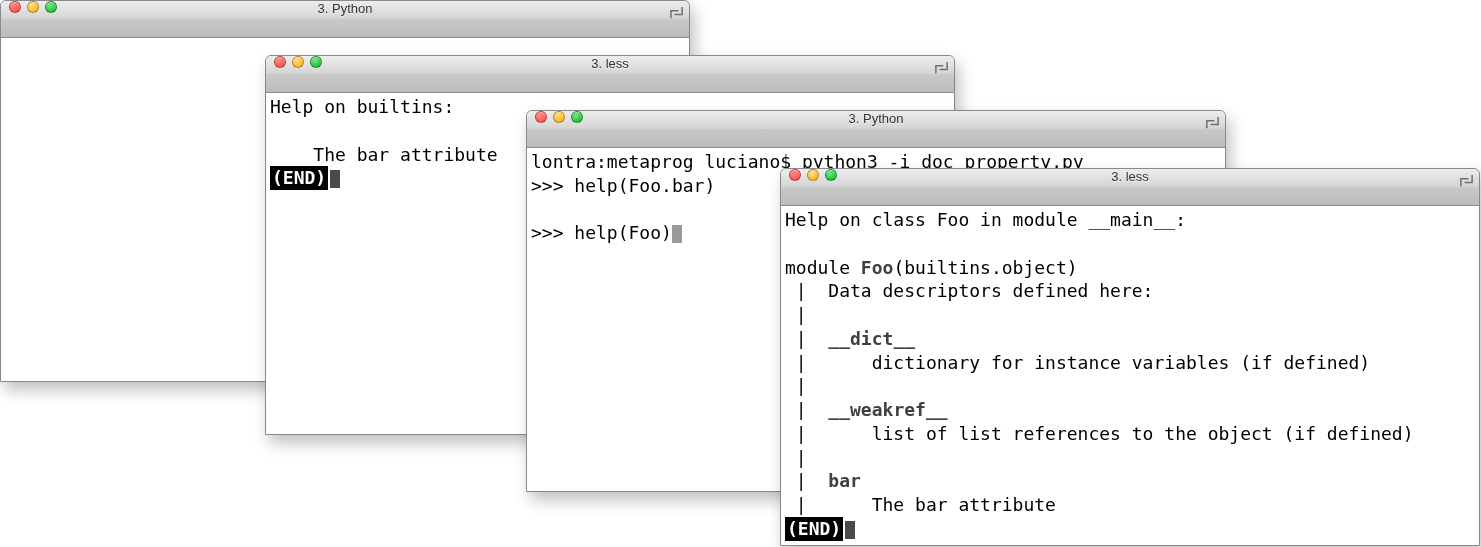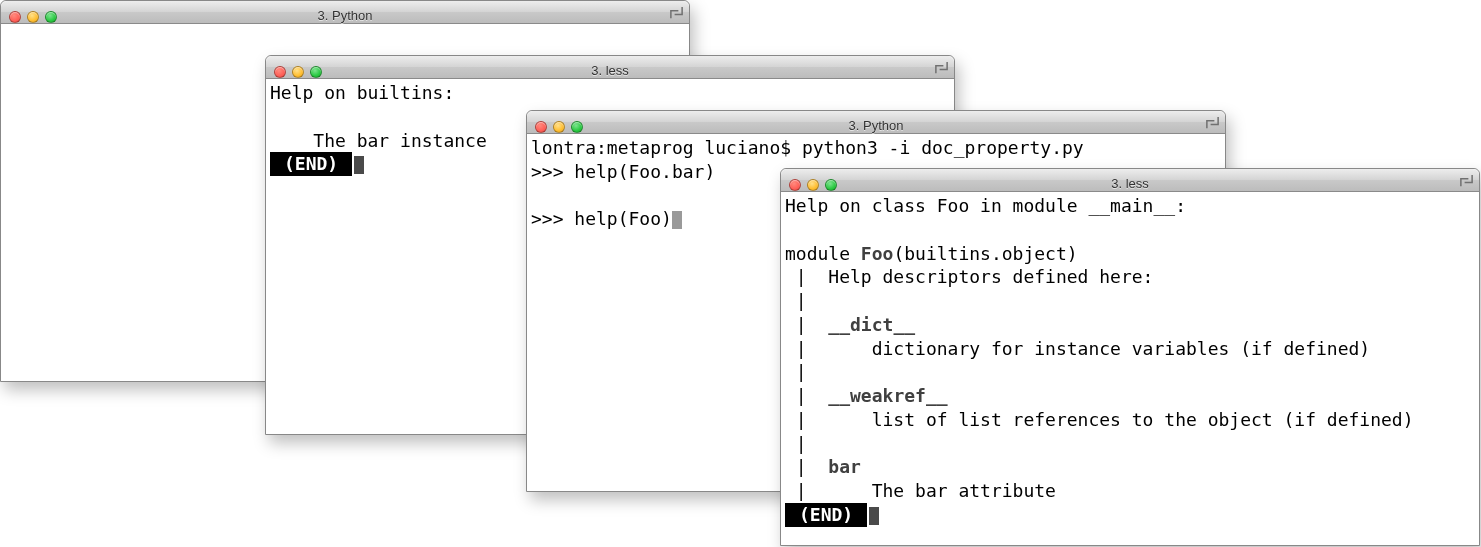--- a/index.html
+++ b/index.html
@@ -1,29 +1,29 @@
 <!DOCTYPE html>
 <html><head>
   <meta charset="utf-8">
   <style>
     * { box-sizing: border-box; margin: 0; padding: 0; }
     body { font-family: -apple-system, BlinkMacSystemFont, sans-serif; background: #fff; width: 1481px; height: 547px; position: relative; }
     .window { position: absolute; background: #fff; border: 1px solid #888; border-radius: 6px 6px 0 0; box-shadow: 4px 8px 16px rgba(0,0,0,0.25); }
-    .titlebar { height: 23px; background: linear-gradient(to bottom, #ededed 0%, #d4d4d4 50%, #c9c9c9 50%, #bcbcbc 100%); border-bottom: 1px solid #8a8a8a; border-radius: 6px 6px 0 0; display: flex; align-items: flex-end; font-size: 13px; color: #333; position: relative; }
+    .titlebar { height: 37px; background: linear-gradient(to bottom, #ededed 0%, #d4d4d4 50%, #c9c9c9 50%, #bcbcbc 100%); border-bottom: 1px solid #8a8a8a; border-radius: 6px 6px 0 0; display: flex; align-items: flex-start; font-size: 13px; color: #333; position: relative; }
     .traffic { display: flex; gap: 6px; padding: 0 8px; align-items: center; }
     .light { width: 12px; height: 12px; border-radius: 50%; border: 0.5px solid rgba(0,0,0,0.3); box-shadow: inset 0 1px 1px rgba(255,255,255,0.5); }
     .light.close { background: radial-gradient(circle at 40% 35%, #ff8a7e, #ff5f57 60%, #e0443e); }
     .light.min  { background: radial-gradient(circle at 40% 35%, #ffe08a, #ffbd2e 60%, #dea123); }
     .light.zoom { background: radial-gradient(circle at 40% 35%, #7de38f, #28c940 60%, #1aab29); }
     .title { position:absolute; left:0; right:0; text-align:center; font-weight: 400; font-size: 13px; text-shadow: 0 1px 0 rgba(255,255,255,0.6); pointer-events:none; }
     .toggle { position:absolute; right:5px; top:4px; width:15px; height:15px; }
     .toggle svg{ width:15px; height:15px; }
     .content { font-family: "Andale Mono","Menlo","Monaco",monospace; font-size: 18px; line-height: 1.32; padding: 2px 4px; white-space: pre; color:#000; }
     .cursor { display:inline-block; width: 10px; height: 18px; background:#9a9a9a; vertical-align: text-bottom; }
-    .endmark { display:inline-block; background:#000; color:#fff; padding:0 14px; font-weight:bold; }
+    .endmark { display:inline-block; background:#000; color:#fff; padding:0 2px; font-weight:bold; }
     .endcursor { display:inline-block; width: 10px; height: 18px; background:#4a4a4a; vertical-align: text-bottom; margin-left:2px;}
     .kw { color:#404040; font-weight:bold; }
     
     #w1 { left: 0px; top: 0px; width: 690px; height: 382px; z-index:1;}
     #w2 { left: 265px; top: 55px; width: 690px; height: 380px; z-index:2;}
     #w3 { left: 526px; top: 110px; width: 700px; height: 382px; z-index:3;}
     #w4 { left: 780px; top: 168px; width: 700px; height: 378px; z-index:4;}
   </style>
 </head>
 <body>
@@ -53,21 +53,21 @@
     </div>
     <div class="title">3. less</div>
     <div class="toggle">
       <svg viewBox="0 0 16 16">
           <path d="M2 14 L2 6 L10 6 M6 10 L14 10 L14 2" stroke="#707070" stroke-width="1.6" fill="none"></path>
         </svg>
     </div>
   </div>
   <div class="content"><span>Help on builtins:</span>
 <span></span>
-<span>    The bar instance</span>
+<span>    The bar attribute</span>
 <span class="endmark">(END)</span><span class="endcursor"></span></div>
 </div>
 
 <div class="window" id="w3">
   <div class="titlebar">
     <div class="traffic">
       <div class="light close"></div>
       <div class="light min"></div>
       <div class="light zoom"></div>
     </div>
@@ -94,21 +94,21 @@
     <div class="title">3. less</div>
     <div class="toggle">
       <svg viewBox="0 0 16 16">
           <path d="M2 14 L2 6 L10 6 M6 10 L14 10 L14 2" stroke="#707070" stroke-width="1.6" fill="none"></path>
         </svg>
     </div>
   </div>
   <div class="content"><span>Help on class Foo in module __main__:</span>
 <span></span>
 <span>module </span><span class="kw">Foo</span><span>(builtins.object)</span>
-<span> |  Help descriptors defined here:</span>
+<span> |  Data descriptors defined here:</span>
 <span> |</span>
 <span> |  </span><span class="kw">__dict__</span>
 <span> |      dictionary for instance variables (if defined)</span>
 <span> |</span>
 <span> |  </span><span class="kw">__weakref__</span>
 <span> |      list of list references to the object (if defined)</span>
 <span> |</span>
 <span> |  </span><span class="kw">bar</span>
 <span> |      The bar attribute</span>
 <span class="endmark">(END)</span><span class="endcursor"></span></div>

